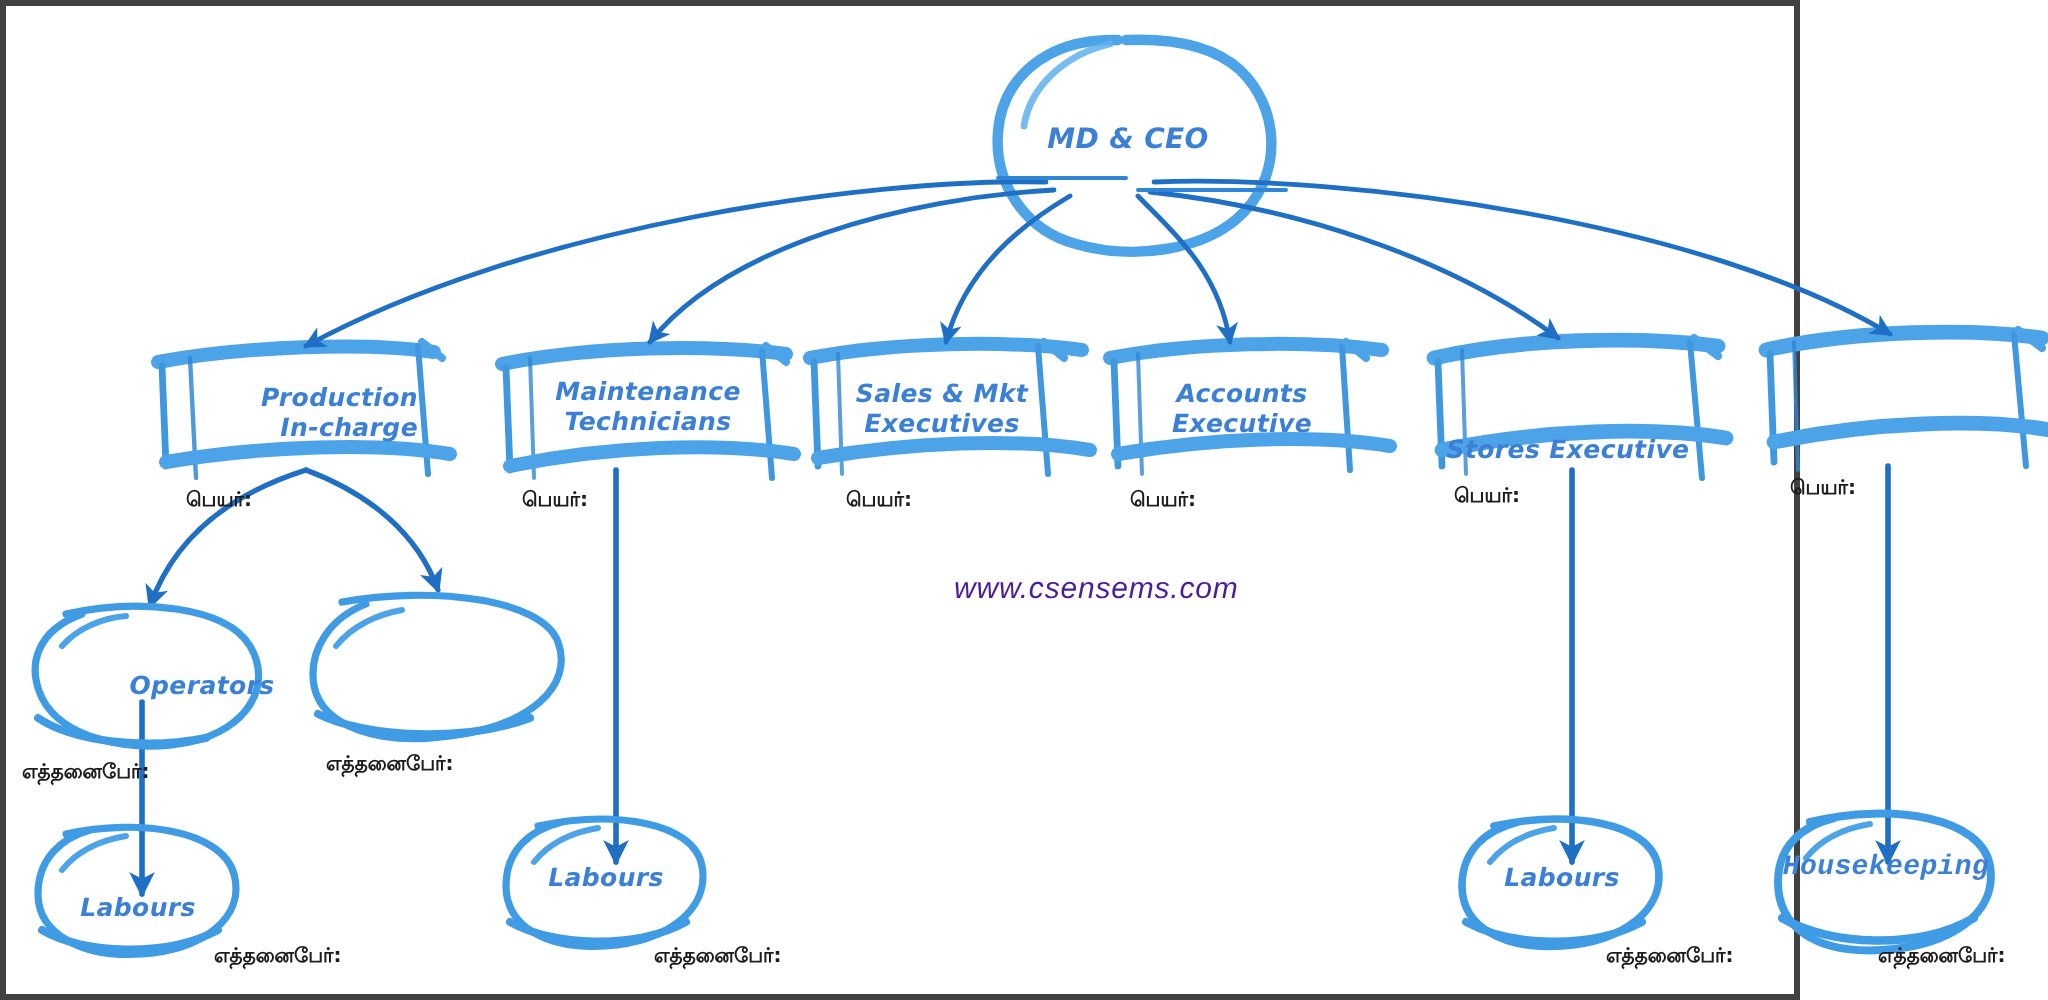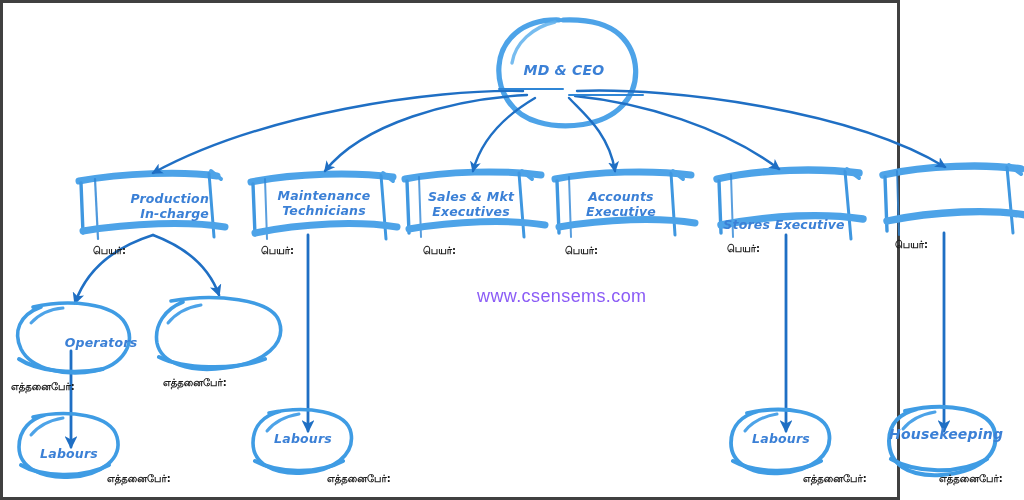--- a/index.html
+++ b/index.html
@@ -37,25 +37,26 @@
   .tamil{
     position:absolute;
     color:#1d1d1d;
     font-family:"DejaVu Sans", sans-serif;
     font-size:10px;
     font-weight:700;
     white-space:nowrap;
   }
   .watermark{
     position:absolute;
-    color:#8b5cf6;
+    color:#4c1d95;
     font-family:"Liberation Sans", sans-serif;
-    font-size:18px;
+    font-size:15px;
     letter-spacing:.4px;
     white-space:nowrap;
+    font-style:italic;
   }
 </style>
 </head>
 <body>
 
 <div id="stage">
 
   <svg id="art" viewBox="0 0 1024 500">
     <defs>
       <marker id="ah" viewBox="0 0 10 10" refX="8.5" refY="5" markerWidth="4.6" markerHeight="4.6" orient="auto-start-reverse">
@@ -198,21 +199,21 @@
   <div class="nodelabel" style="left:262px;top:185px;width:118px;">Maintenance
 Technicians</div>
   <div class="nodelabel" style="left:554px;top:186px;width:128px;">Accounts Executive</div>
   <div class="nodelabel" style="left:718px;top:181px;width:126px;margin-top:33px;">Stores Executive</div>
 
   <div class="nodelabel" style="left:18px;top:332px;width:104px;margin-left:28px;">Operators</div>
 
   <div class="nodelabel" style="left:18px;top:443px;width:96px;">Labours</div>
   <div class="nodelabel" style="left:252px;top:428px;width:96px;">Labours</div>
   <div class="nodelabel" style="left:730px;top:428px;width:96px;">Labours</div>
-  <div class="nodelabel hk" style="left:886px;top:424px;width:108px;">Housekeeping</div>
+  <div class="nodelabel hk" style="left:886px;top:424px;width:108px;font-family:Liberation Mono, monospace;">Housekeeping</div>
 
   <div class="tamil" style="left:90px;top:242px;">பெயர்:</div>
   <div class="tamil" style="left:258px;top:242px;">பெயர்:</div>
   <div class="tamil" style="left:420px;top:242px;">பெயர்:</div>
   <div class="tamil" style="left:562px;top:242px;">பெயர்:</div>
   <div class="tamil" style="left:724px;top:240px;">பெயர்:</div>
   <div class="tamil" style="left:892px;top:236px;">பெயர்:</div>
 
   <div class="tamil" style="left:8px;top:378px;">எத்தனைபேர்:</div>
   <div class="tamil" style="left:160px;top:374px;">எத்தனைபேர்:</div>

